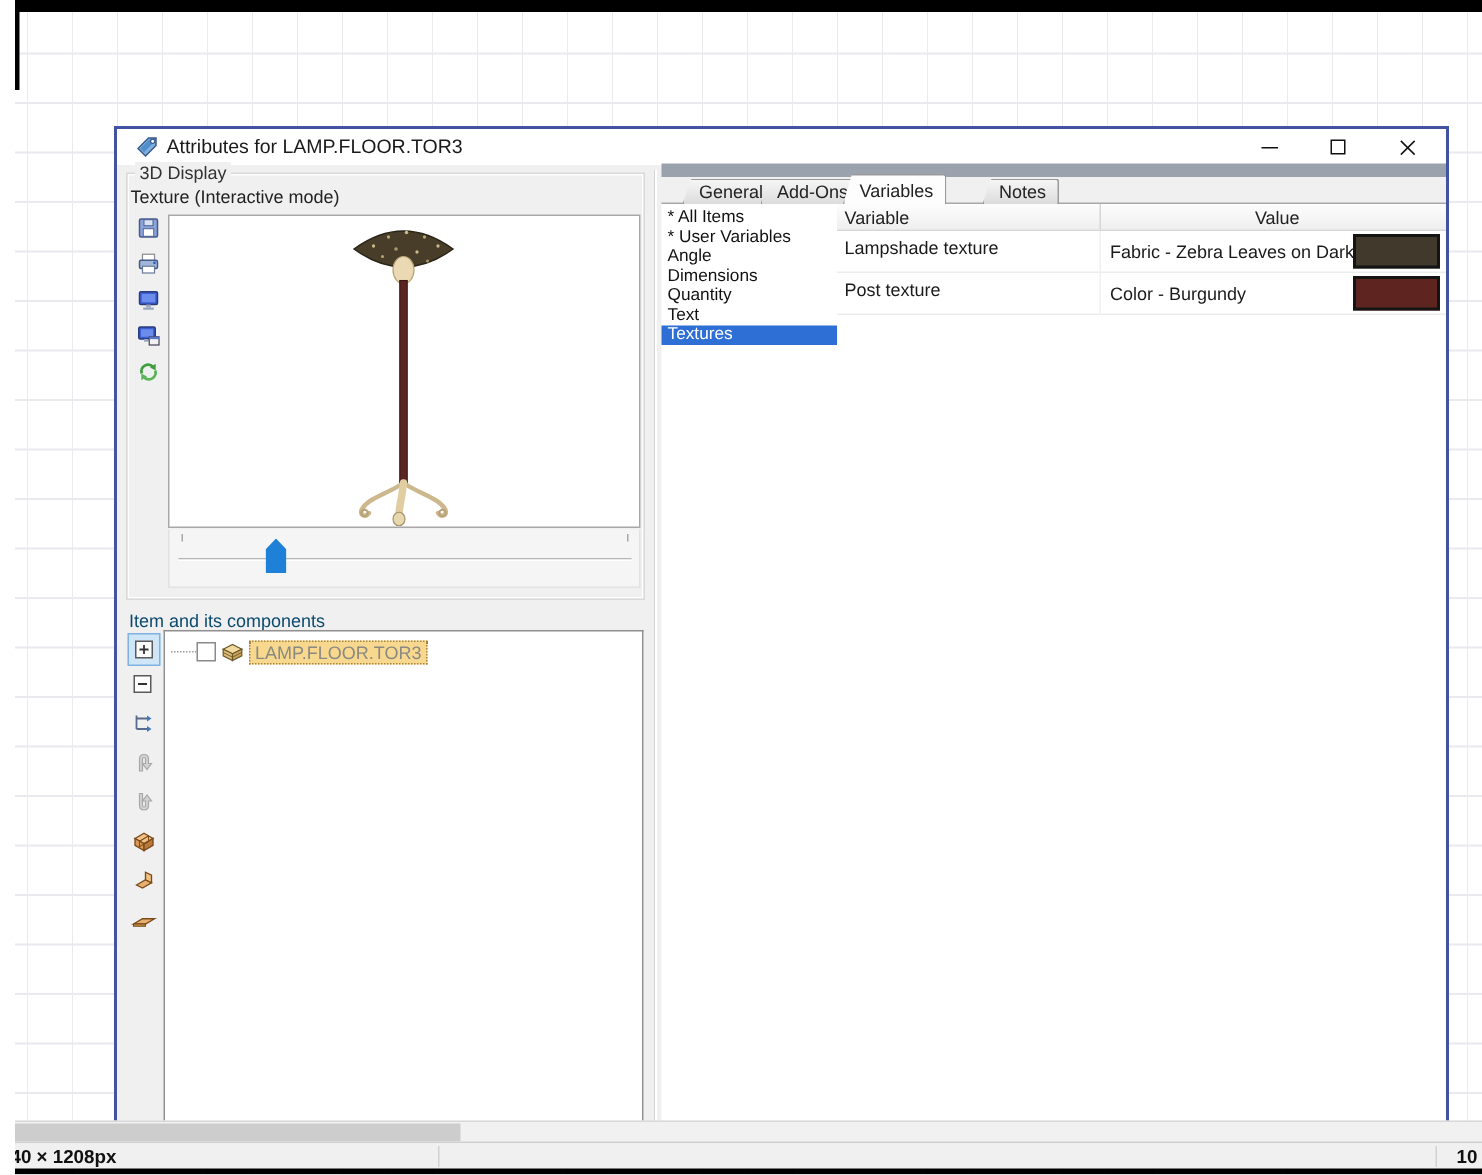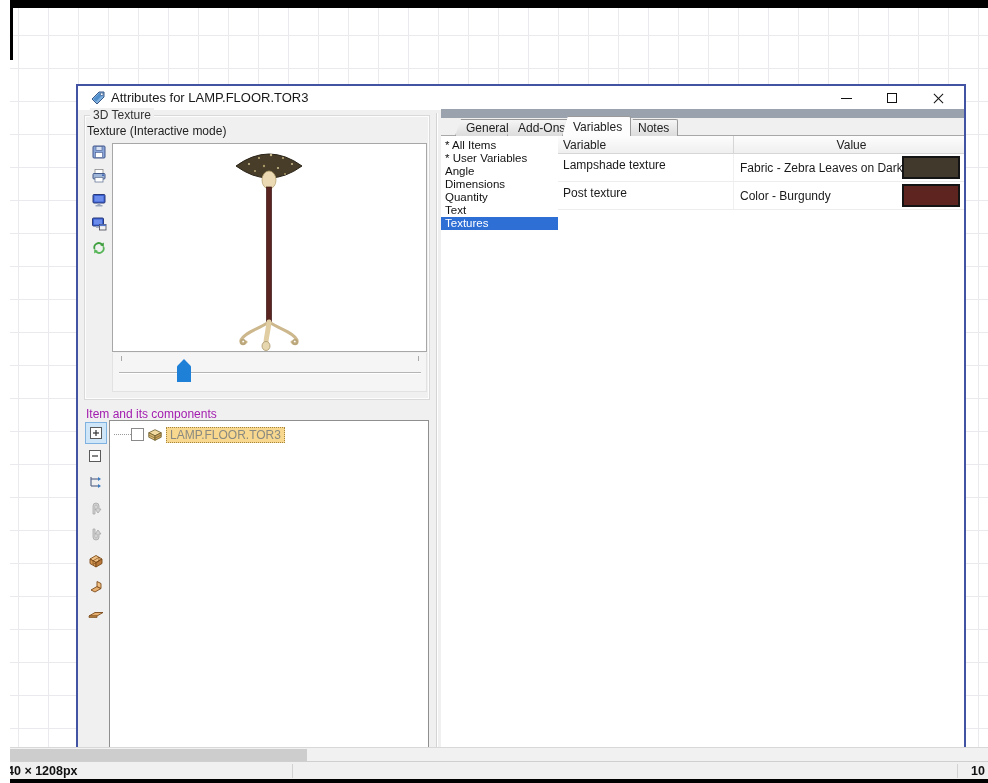--- a/index.html
+++ b/index.html
@@ -41,42 +41,42 @@
 
   .preview { position:absolute; left:34px; top:57px; width:315px; height:209px; background:#fff; border:1px solid #a7a7a7; }
 
   .slider-panel { position:absolute; left:34px; top:267px; width:315px; height:39px; background:#f5f5f5; border:1px solid #e2e2e2; border-top:none; }
   .slider-groove { position:absolute; left:6px; top:19px; width:302px; height:2px; border-top:1px solid #b5b5b5; border-bottom:1px solid #fff; }
   .slider-tick { position:absolute; top:3px; width:1px; height:5px; background:#a9a9a9; }
   .tick-l { left:8px; } .tick-r { left:305px; }
   .slider-thumb { position:absolute; left:64px; top:6px; width:14px; height:23px; background:#1e80d7;
     clip-path:polygon(50% 0, 100% 32%, 100% 100%, 0 100%, 0 32%); }
 
-  .components-label { position:absolute; left:8px; top:321px; font-size:12px; color:#a21caf; }
+  .components-label { position:absolute; left:8px; top:321px; font-size:12px; color:#0c4a6e; }
 
   .tree-toolbar { position:absolute; left:7px; top:336px; width:24px; }
   .tree-toolbar .tbtn { width:24px; height:26px; display:flex; align-items:flex-start; justify-content:flex-start; padding-left:2px; }
   .tbtn-selected { background:#cfe5f8; border:1px solid #7fb2e0; width:22px !important; height:22px !important; padding:2px !important; margin-bottom:4px; }
 
   .tree-panel { position:absolute; left:31px; top:334px; width:320px; height:332px; background:#fff; border:1px solid #8f8f8f; border-bottom:none; }
   .tree-row { position:absolute; left:4px; top:5px; height:17px; display:flex; align-items:center; }
   .tree-branch { width:17px; height:0; border-top:1px dotted #9a9a9a; }
   .tree-checkbox { width:13px; height:13px; background:#fff; border:1px solid #8a8a8a; margin-right:3px; }
   .tree-label { background:#f8d88f; border:1px dotted #a5853c; padding:0 3px; font-size:12px; color:#8a8a80; margin-left:3px; white-space:nowrap; }
 
   .divider-v { position:absolute; left:358px; top:27px; width:2px; height:639px; background:linear-gradient(to right,#d4d4d4 1px,#ffffff 1px); }
 
   
   .rp-topbar { position:absolute; left:363px; top:23px; width:523px; height:9px; background:#9aa2ae; }
   .tabstrip-line { position:absolute; left:363px; top:49px; width:523px; height:1px; background:#a8a8a8; }
   .tab { position:absolute; top:33px; height:17px; padding:1px 8px 0 10px; font-size:12px; color:#222;
     background:linear-gradient(#f6f6f6,#dcdcdc); border:1px solid #9a9a9a; border-bottom:none;
     border-radius:4px 2px 0 0; clip-path:polygon(6px 0,100% 0,100% 100%,0 100%); z-index:2; }
   .tab.active { top:30px; height:20px; background:#fdfdfd; z-index:3; padding-top:3px; }
-  .tab-general { left:377px; } .tab-addons { left:429px; } .tab-variables { left:484px; } .tab-notes { left:549px; }
+  .tab-general { left:377px; } .tab-addons { left:429px; } .tab-variables { left:484px; } .tab-notes { left:577px; }
 
   .varlist { position:absolute; left:363px; top:50px; width:139px; height:616px; background:#fff; border-right:1px solid #737373; padding-top:3px; }
   .varlist-item { height:13px; line-height:13px; padding-left:4px; font-size:11.5px; color:#111; white-space:nowrap; }
   .varlist-item.selected { background:#2e6fd6; color:#fff; }
 
   .vtable { position:absolute; left:480px; top:50px; width:406px; height:616px; background:#fff; }
   .vt-header { display:flex; height:18px; background:linear-gradient(#fdfdfd,#efefef); border-bottom:1px solid #d6d6d6; }
   .vt-header .hc { padding:2px 0 0 5px; font-size:12px; color:#222; }
   .hc-variable { width:176px; border-right:1px solid #d6d6d6; }
   .hc-value { flex:1;text-align:center; }
@@ -119,21 +119,21 @@
         </div>
       <div class="winbtn max">
           <div class="glyph-max"></div>
         </div>
       <div class="winbtn cls">
           <div class="glyph-cls"></div>
         </div>
     </div>
 
     <div class="groupbox"></div>
-    <span class="groupbox-label">3D Texture</span>
+    <span class="groupbox-label">3D Display</span>
     <span class="mode-label">Texture (Interactive mode)</span>
 
     <div class="side-toolbar">
       <div class="tbtn">
         <svg width="16" height="16" viewBox="0 0 16 16">
           <rect x="2" y="2" width="12" height="12" rx="1" fill="#8aa6d9" stroke="#44598c"></rect>
           <rect x="5" y="2.5" width="6" height="4" fill="#d8e2f2" stroke="#44598c" stroke-width="0.6"></rect>
           <rect x="4.5" y="8.5" width="7" height="5" fill="#fff" stroke="#44598c" stroke-width="0.6"></rect>
         </svg>
       </div>

